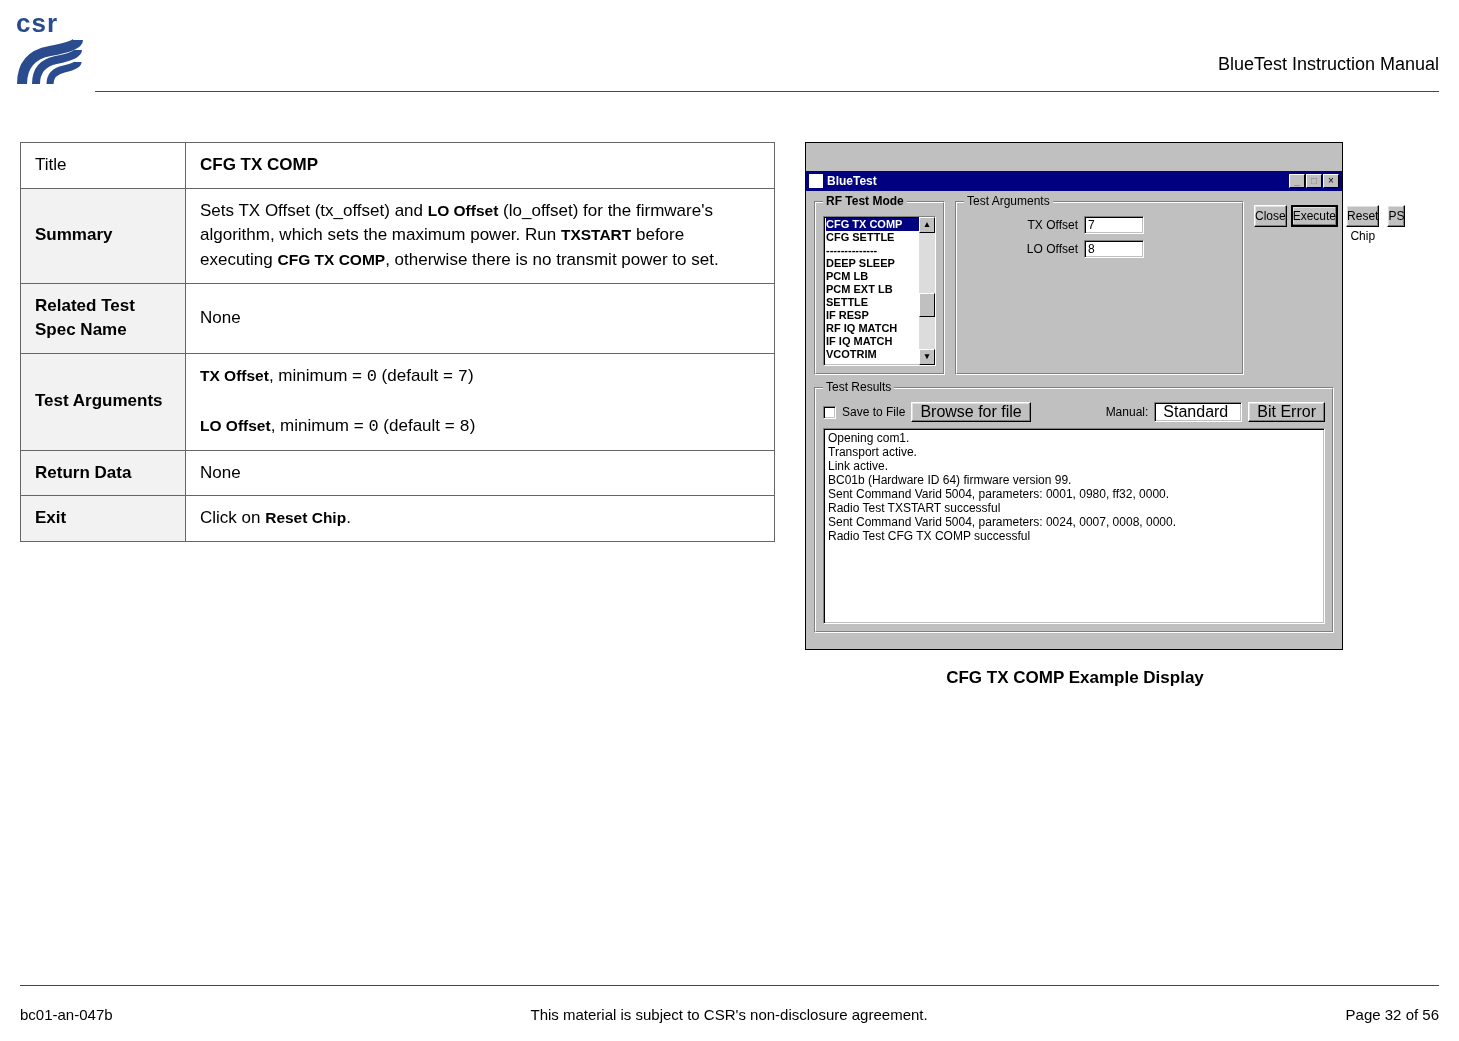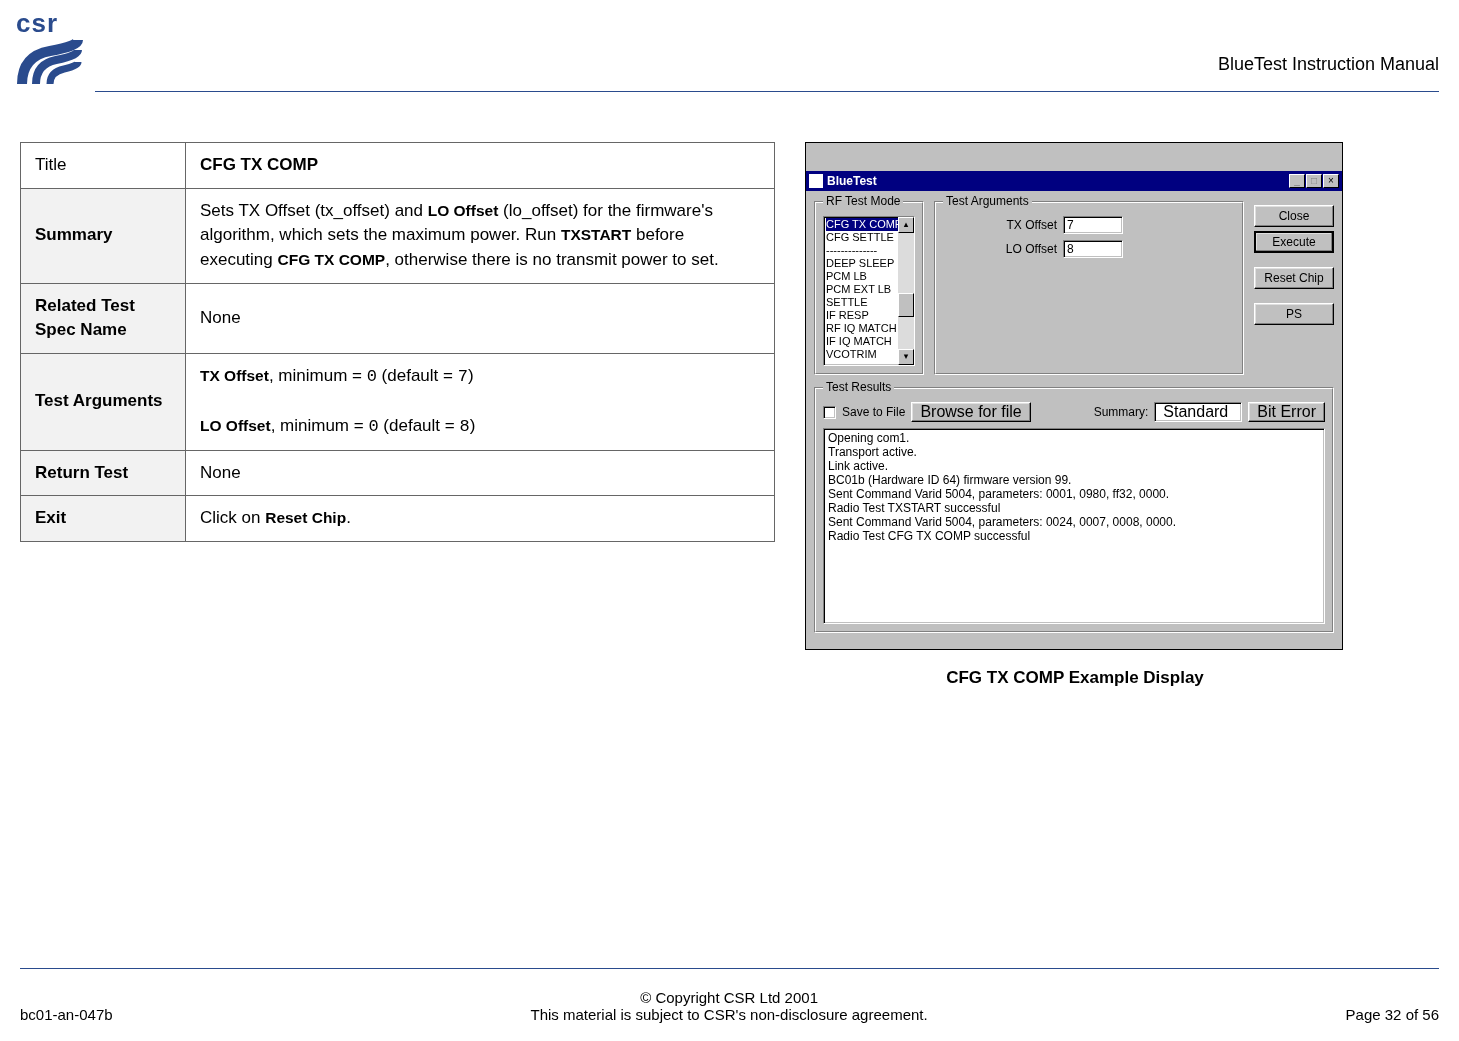--- a/index.html
+++ b/index.html
@@ -127,23 +127,23 @@
     pointer-events: none;
   }
   .groupbox-title {
     position: absolute;
     top: -8px; left: 8px;
     background: #c0c0c0;
     padding: 0 3px;
     font-size: 12px;
   }
   .row-top { display: flex; gap: 10px; }
-  .rf-mode { width: 110px; }
+  .rf-mode { width: 131px; font-weight: bold; }
   .test-args { flex: 1; }
-  .btn-col { width: 80px; display: flex; flex-direction: column; gap: 4px; padding-top: 4px;}
+  .btn-col { width: 80px; display: flex; flex-direction: row; gap: 4px; padding-top: 4px;}
   .listbox {
     background: #fff;
     border: 1px solid #808080;
     border-right-color: #fff;
     border-bottom-color: #fff;
     box-shadow: inset 1px 1px 0 #000, inset -1px -1px 0 #c0c0c0;
     height: 150px;
     overflow: hidden;
     position: relative;
     font-size: 11px;
@@ -278,21 +278,21 @@
       </tr>
       <tr>
         <td class="label">Related Test Spec Name</td>
         <td>None</td>
       </tr>
       <tr>
         <td class="label">Test Arguments</td>
         <td><b class="sans-small">TX Offset</b>, minimum = <span class="mono">0</span> (default = <span class="mono">7</span>)<br><br><b class="sans-small">LO Offset</b>, minimum = <span class="mono">0</span> (default = <span class="mono">8</span>)</td>
       </tr>
       <tr>
-        <td class="label">Return Test</td>
+        <td class="label">Return Data</td>
         <td>None</td>
       </tr>
       <tr>
         <td class="label">Exit</td>
         <td>Click on <b class="sans-small">Reset Chip</b>.</td>
       </tr>
     </tbody>
       </table>
   </div>
 
@@ -357,21 +357,21 @@
           </div>
         </div>
 
         <div class="groupbox group-results">
           <div class="groupbox-inner"></div>
           <div class="groupbox-title">Test Results</div>
           <div class="results-top">
             <div class="checkbox"></div>
             <span>Save to File</span>
             <div class="browse-btn">Browse for file</div>
-            <span style="margin-left:auto">Summary:</span>
+            <span style="margin-left:auto">Manual:</span>
             <div class="display-box">Standard</div>
             <div class="biterror-btn">Bit Error</div>
           </div>
           <div class="output-box">Opening com1.
 Transport active.
 Link active.
 BC01b (Hardware ID 64) firmware version 99.
 Sent Command Varid 5004, parameters: 0001, 0980, ff32, 0000.
 Radio Test TXSTART successful
 Sent Command Varid 5004, parameters: 0024, 0007, 0008, 0000.
@@ -379,17 +379,16 @@
         </div>
       </div>
     </div>
     <div class="screenshot-caption">CFG TX COMP Example Display</div>
   </div>
 </div>
 
 <div class="footer">
   <div>bc01-an-047b</div>
   <div class="center">
-    <div>© Copyright CSR Ltd 2001</div>
     <div>This material is subject to CSR's non-disclosure agreement.</div>
   </div>
   <div>Page 32 of 56</div>
 </div>
 
 </body></html>

